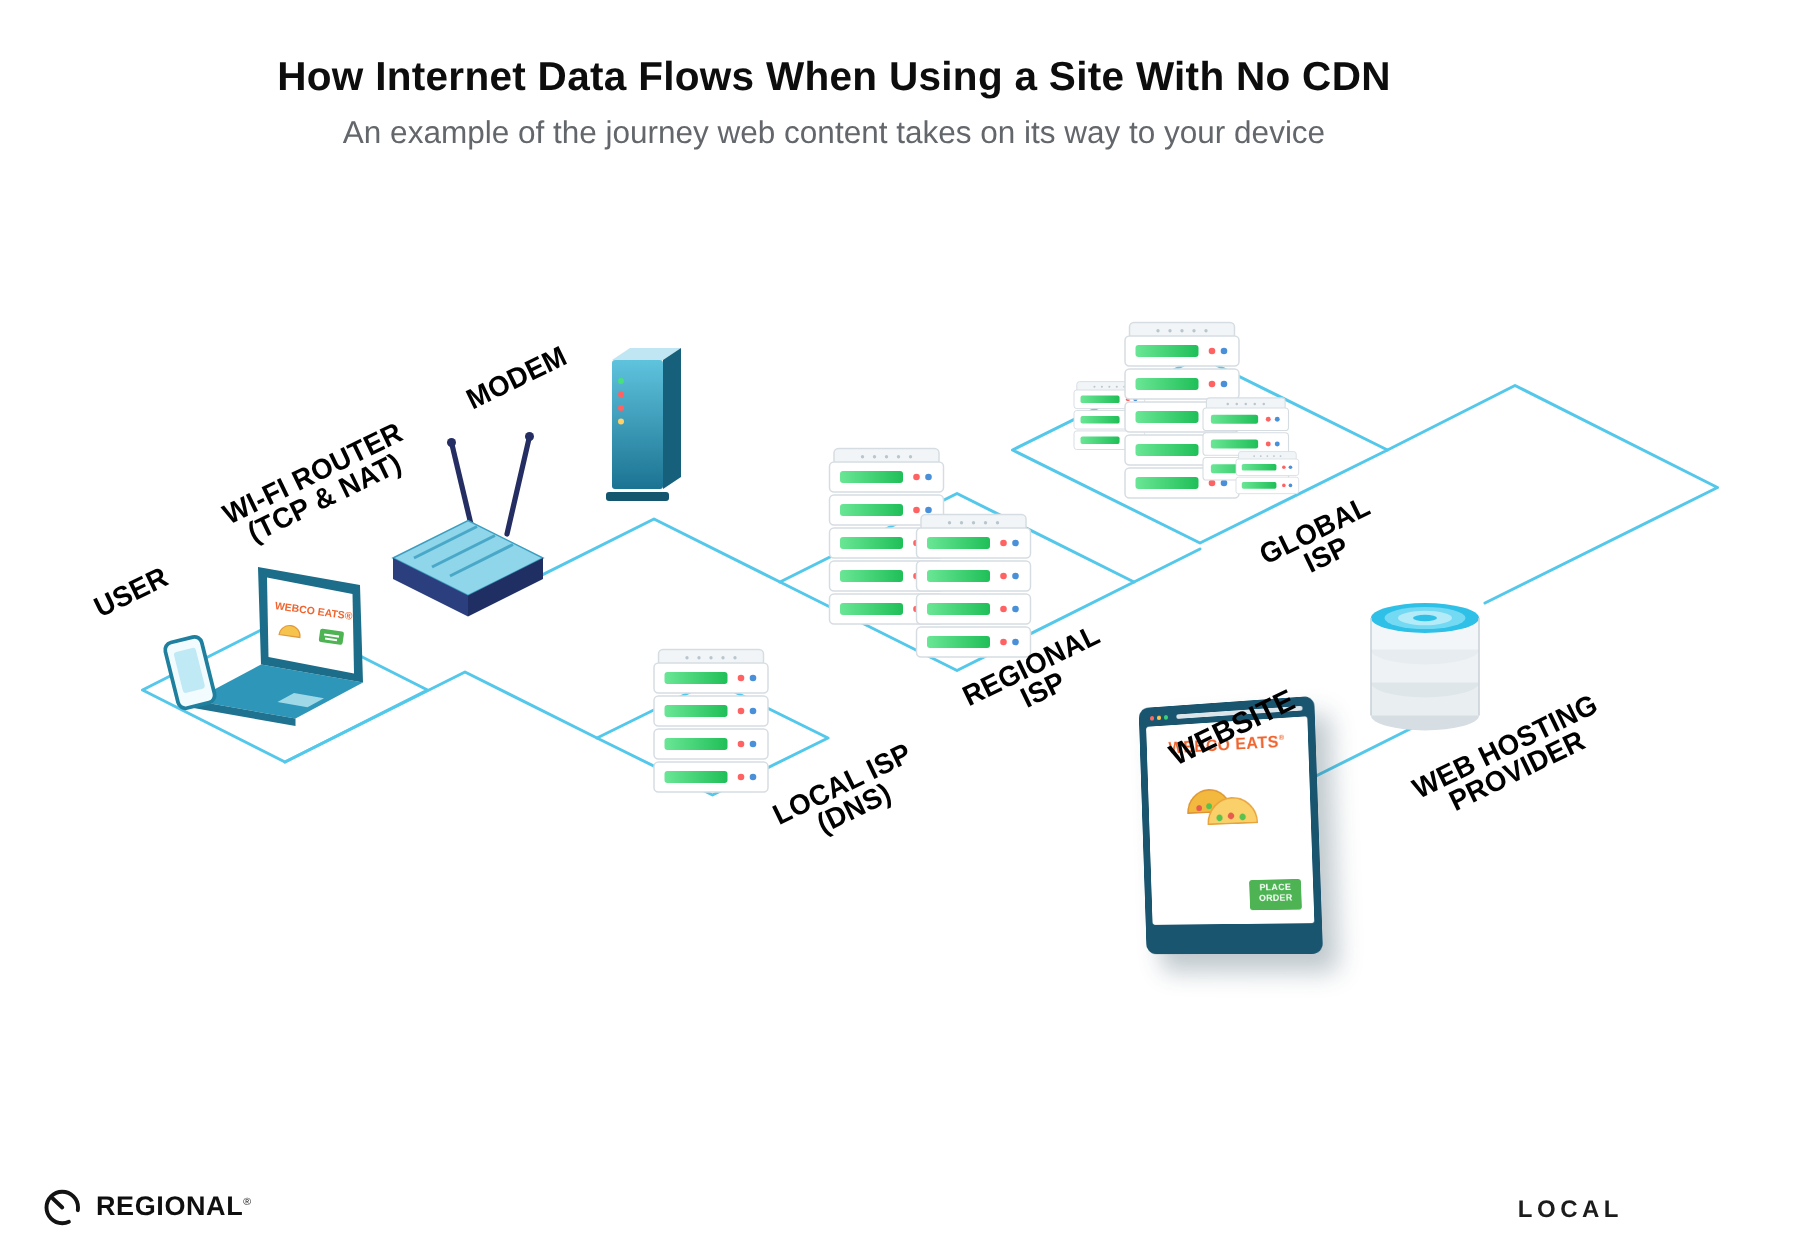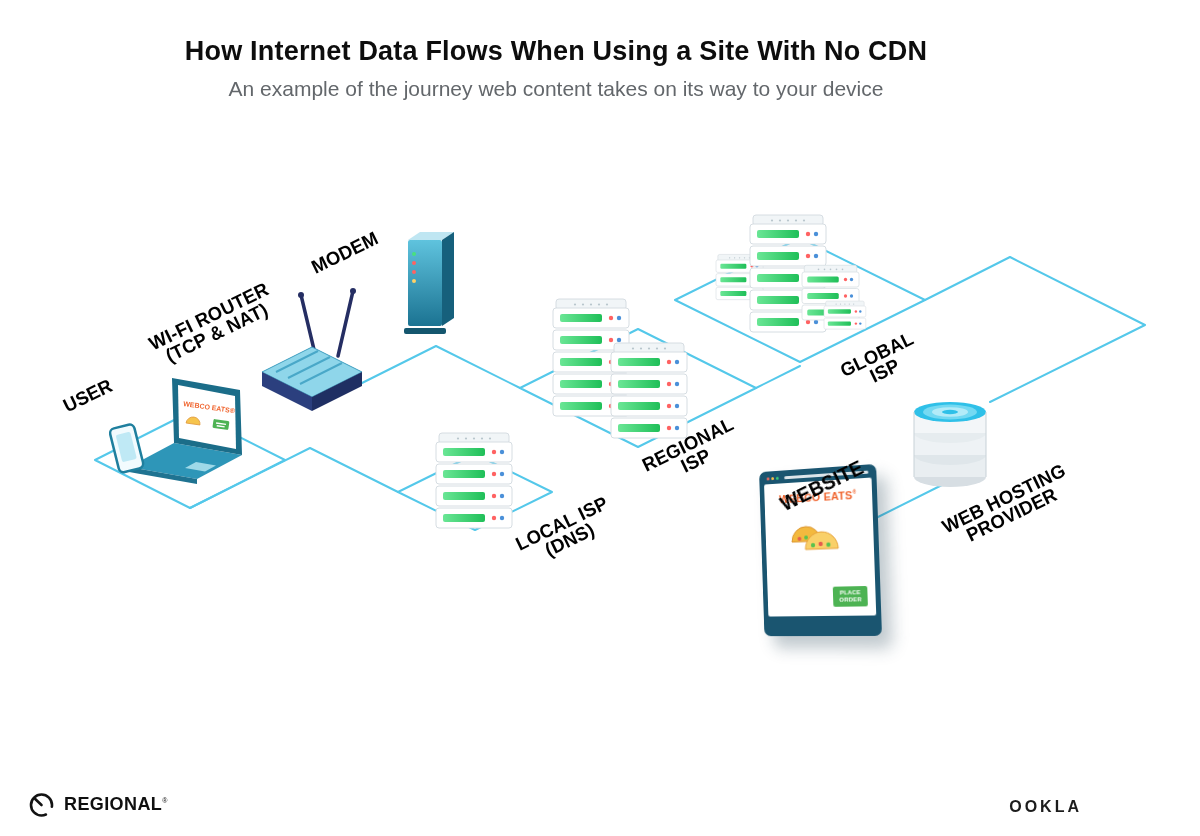--- a/index.html
+++ b/index.html
@@ -256,15 +256,15 @@
       <span>PROVIDER</span>
   </div>
 
   <div class="footer-left">
     <svg width="27" height="27" viewBox="0 0 27 27">
       <circle cx="13.5" cy="14" r="10.5" fill="none" stroke="#131313" stroke-width="2.6" stroke-dasharray="56 10" stroke-dashoffset="5" transform="rotate(90 13.5 14)" stroke-linecap="round"></circle>
       <line x1="13.5" y1="14" x2="7.2" y2="8" stroke="#131313" stroke-width="2.6" stroke-linecap="round"></line>
     </svg>
     <div class="speedtest-text"><span>REGIONAL</span><sup>®</sup></div>
   </div>
-  <div class="footer-right">OOKLA</div>
+  <div class="footer-right">LOCAL</div>
 
 </div>
 
 </body></html>

